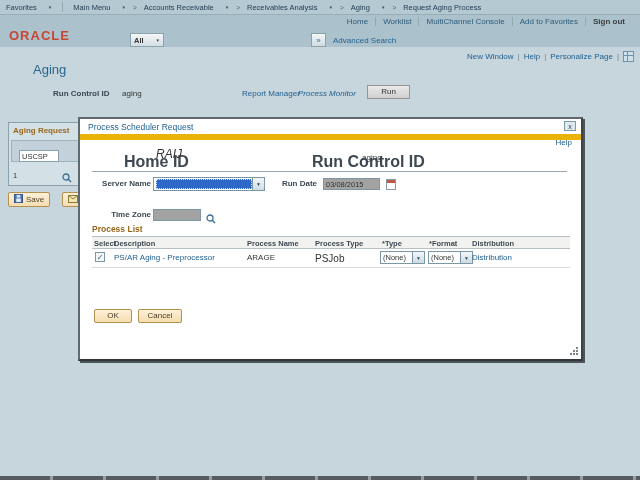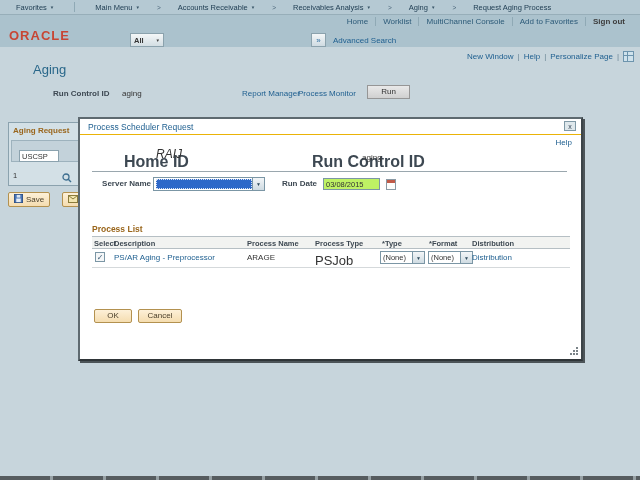--- a/index.html
+++ b/index.html
@@ -1,21 +1,21 @@
 <!DOCTYPE html>
 <html><head>
 <meta charset="utf-8">
 <style>
   html,body{margin:0;padding:0;}
   body{width:640px;height:480px;font-family:"Liberation Sans",sans-serif;background:#c7d5dc;position:relative;overflow:hidden;}
   #screen{position:absolute;inset:0;width:640px;height:480px;}
 
   
   .topbar{position:absolute;top:0;left:0;width:640px;height:14px;background:#b5c9d3;border-bottom:1px solid #97aeb9;display:flex;align-items:center;font-size:7.5px;color:#203e53;}
-  .crumb{padding:0 16px;display:flex;align-items:center;gap:3px;cursor:default;white-space:nowrap;}
+  .crumb{padding:0 6px;display:flex;align-items:center;gap:11px;cursor:default;white-space:nowrap;}
   .crumb .dd{font-size:4.5px;color:#3a5668;}
   .crumb-div{width:1px;height:10px;background:#8fa9b5;margin:0 4px;}
   .crumb-sep{font-size:6.5px;color:#4a6androgen578;color:#4a6578;margin:0 1px;}
 
   
   .band{position:absolute;top:15px;left:0;width:640px;height:32px;background:#abc2cd;}
   .navlinks{position:absolute;top:17px;right:8px;font-size:8px;display:flex;align-items:flex-start;}
   .navlinks .nl{color:#2c5a78;text-decoration:none;padding:0 7px;border-left:1px solid #8fa9b5;cursor:pointer;}
   .navlinks .nl:first-child{border-left:none;}
   .navlinks .signout{font-weight:bold;color:#3d3d3d;}
@@ -34,79 +34,79 @@
   .grid-icon{width:9px;height:9px;border:1px solid #6d94ad;background:#cfe2ec;background-image:linear-gradient(to right,transparent 3px,#6d94ad 3px,#6d94ad 4px,transparent 4px),linear-gradient(to bottom,transparent 3px,#6d94ad 3px,#6d94ad 4px,transparent 4px);cursor:pointer;}
 
   
   .page-title{position:absolute;left:33px;top:62px;font-size:13px;color:#29678a;cursor:default;}
   .runctl-row{position:absolute;left:0;top:87px;width:640px;height:14px;font-size:8px;}
   .lbl{font-weight:bold;color:#3d4852;}
   .link{color:#1d5e8f;cursor:pointer;}
   .rc-label{position:absolute;left:53px;top:2px;}
   .rc-value{position:absolute;left:122px;top:2px;color:#333;}
   .rep-mgr{position:absolute;left:242px;top:2px;}
-  .proc-mon{position:absolute;left:298px;top:2px;}
+  .proc-mon{position:absolute;left:298px;top:2px;font-style:italic;}
   .run-btn{position:absolute;left:367px;top:-2px;width:43px;height:14px;background:linear-gradient(#e9e9e9,#d0d0d0);border:1px solid #969696;font-size:8px;color:#333;text-align:center;line-height:12px;box-sizing:border-box;cursor:pointer;}
 
   
   .aging-box{position:absolute;left:8px;top:122px;width:140px;height:64px;border:1px solid #8ba2ae;background:#d3e0e6;box-sizing:border-box;}
   .aging-box .bx-title{position:absolute;left:4px;top:3px;font-size:8px;font-weight:bold;color:#9a661c;}
   .aging-box .grid-head{position:absolute;left:2px;top:17px;right:2px;height:22px;background:#c3d2da;border:1px solid #9db2bd;box-sizing:border-box;}
   .aging-box .unit-h{position:absolute;left:12px;top:8px;font-size:7.5px;font-weight:bold;color:#1d5e8f;}
   .aging-box .rownum{position:absolute;left:4px;top:48px;font-size:7.5px;color:#333;}
   .aging-box .unit-in{position:absolute;left:10px;top:27px;width:40px;height:12px;border:1px solid #8ba2ae;background:#fff;font-size:7.5px;color:#333;padding:0 2px;box-sizing:border-box;font-family:"Liberation Sans",sans-serif;}
   .aging-box .lookup{position:absolute;left:53px;top:46px;cursor:pointer;}
 
   .toolbtn{position:absolute;height:15px;background:linear-gradient(#fdf0d8,#f5ddb0);border:1px solid #b3914f;border-radius:2px;font-size:8px;color:#4a3f2a;display:flex;align-items:center;gap:3px;padding:0 5px;box-sizing:border-box;cursor:pointer;}
   .save-btn{left:8px;top:192px;}
   .notify-btn{left:62px;top:192px;}
 
   
   .dialog{position:absolute;left:78px;top:117px;width:505px;height:244px;background:#fff;border:2px solid #5e6a70;border-right-color:#3c4448;border-bottom-color:#2f3538;box-shadow:2px 2px 0 rgba(35,40,44,.75);box-sizing:border-box;}
-  .dlg-titlebar{position:absolute;left:0;top:0;right:0;height:15px;border-bottom:1px solid #eab308;background:#fff;}
+  .dlg-titlebar{position:absolute;left:0;top:0;right:0;height:15px;border-bottom:6px solid #eab308;background:#fff;}
   .dlg-title{position:absolute;left:8px;top:3px;font-size:8.5px;color:#1d5e8f;}
   .dlg-close{position:absolute;right:5px;top:2px;width:12px;height:10px;background:#dfe8ec;border:1px solid #8099a6;font-size:7px;color:#345;text-align:center;line-height:9px;cursor:pointer;box-sizing:border-box;}
   .dlg-help{position:absolute;right:9px;top:19px;font-size:8px;color:#1d5e8f;cursor:pointer;}
   .u-label{position:absolute;left:44px;top:34px;}
   .u-value{position:absolute;left:76px;top:28px;font-size:12px;color:#333;font-style:italic;}
   .rcd-label{position:absolute;left:232px;top:34px;}
   .rcd-value{position:absolute;left:282px;top:34px;font-size:8px;color:#333;}
   .dlg-sep{position:absolute;left:12px;right:14px;top:52px;border-top:1px solid #9aa7ae;}
 
   .frow{position:absolute;left:0;width:100%;height:14px;}
   .flabel{position:absolute;left:0;width:71px;text-align:right;font-size:8px;font-weight:bold;color:#3d4852;top:2px;}
   .flabel2{position:absolute;left:195px;width:42px;text-align:right;font-size:8px;font-weight:bold;color:#3d4852;top:2px;}
 
   .combo{position:absolute;top:0;height:14px;border:1px solid #7b96a5;background:#fff;box-sizing:border-box;cursor:pointer;}
   .combo .val{position:absolute;left:2px;top:1px;right:12px;bottom:1px;font-size:7.5px;color:#333;line-height:10px;overflow:hidden;}
   .combo .val.sel{background:#2d68c9;outline:1px dotted #d8e4f4;outline-offset:-1px;}
   .combo .arrow{position:absolute;right:0;top:0;bottom:0;width:11px;background:linear-gradient(#f3f6f8,#cfdbe2);border-left:1px solid #7b96a5;font-size:5px;color:#2f4b5e;text-align:center;line-height:12px;}
   .srv-combo{left:73px;width:112px;}
   .rec-combo{left:73px;width:112px;}
 
-  .tin{position:absolute;top:1px;height:12px;border:1px solid #7b96a5;background:#bef264;font-size:7.5px;color:#333;padding:0 2px;box-sizing:border-box;font-family:"Liberation Sans",sans-serif;}
+  .tin{position:absolute;top:1px;height:12px;border:1px solid #7b96a5;background:#a3a3a3;font-size:7.5px;color:#333;padding:0 2px;box-sizing:border-box;font-family:"Liberation Sans",sans-serif;}
   .date-in,.time-in{left:243px;width:57px;}
   .tz-in{left:73px;width:48px;}
 
   .cal{position:absolute;left:306px;top:2px;width:10px;height:11px;border:1px solid #8a9aa5;background:#fdfdfb;box-sizing:border-box;cursor:pointer;}
   .cal i{position:absolute;left:0;top:0;right:0;height:3px;background:#c05a48;}
   .lookup2{position:absolute;left:126px;top:2px;cursor:pointer;}
 
   .reset-btn{position:absolute;left:307px;top:0px;width:119px;height:15px;background:linear-gradient(#fdf0d8,#f5ddb0);border:1px solid #b3914f;border-radius:2px;font-size:7.5px;color:#4a3f2a;text-align:center;line-height:13px;box-sizing:border-box;cursor:pointer;}
 
   .pl-title{position:absolute;left:12px;top:105px;font-size:8.5px;font-weight:bold;color:#9a661c;}
   .pl-head{position:absolute;left:12px;right:11px;top:117px;height:13px;background:#f2f3f1;border-top:1px solid #b6bfc4;border-bottom:1px solid #b6bfc4;box-sizing:border-box;}
   .pl-head span{position:absolute;top:2px;font-size:7.5px;font-weight:bold;color:#3d4852;white-space:nowrap;}
   .h-select{left:2px;} .h-desc{left:22px;} .h-pname{left:155px;} .h-ptype{left:223px;} .h-type{left:290px;} .h-format{left:337px;} .h-dist{left:380px;}
 
   .pl-row{position:absolute;left:12px;right:11px;top:130px;height:18px;border-bottom:1px solid #d5d9db;}
   .cb{position:absolute;left:3px;top:3px;width:10px;height:10px;border:1px solid #7b96a5;background:#f4f6f7;font-size:8px;color:#3c5a74;text-align:center;line-height:10px;cursor:pointer;box-sizing:border-box;}
   .r-desc{position:absolute;left:22px;top:4px;font-size:8px;color:#1d5e8f;cursor:pointer;}
   .r-pname{position:absolute;left:155px;top:4px;font-size:8px;color:#333;}
-  .r-ptype{position:absolute;left:223px;top:4px;font-size:13px;color:#333;}
+  .r-ptype{position:absolute;left:223px;top:4px;font-size:10px;color:#333;}
   .type-combo{left:288px;top:2px;width:45px;height:13px;}
   .fmt-combo{left:336px;top:2px;width:45px;height:13px;}
   .r-dist{position:absolute;left:380px;top:4px;font-size:8px;color:#1d5e8f;cursor:pointer;}
 
   .ok-btn{position:absolute;left:14px;top:190px;width:38px;height:14px;}
   .cancel-btn{position:absolute;left:58px;top:190px;width:44px;height:14px;}
   .dlg-btn{background:linear-gradient(#fdf0d8,#f5ddb0);border:1px solid #b3914f;border-radius:2px;font-size:8px;color:#4a3f2a;text-align:center;line-height:12px;box-sizing:border-box;cursor:pointer;}
 
   .resize{position:absolute;right:3px;bottom:3px;width:9px;height:9px;cursor:nwse-resize;}
   .resize i{position:absolute;right:0;top:0;width:2px;height:2px;background:#7a8388;box-shadow:-3px 3px 0 #7a8388,0 3px 0 #7a8388,-6px 6px 0 #7a8388,-3px 6px 0 #7a8388,0 6px 0 #7a8388;}
@@ -240,20 +240,30 @@
         <span class="arrow">▼</span>
       </div>
       <span class="flabel2">Run Date</span>
       <input class="tin date-in" value="03/08/2015" style="">
       <span class="cal">
           <i></i>
         </span>
     </div>
 
 
+    <div class="frow" style="top:89px;">
+      <span class="flabel">Time Zone</span>
+      <input class="tin tz-in" style="">
+      <span class="lookup2">
+        <svg width="10" height="10" viewBox="0 0 10 10">
+            <circle cx="4" cy="4" r="3" fill="none" stroke="#3d6e8f" stroke-width="1.3"></circle>
+            <line x1="6.3" y1="6.3" x2="9" y2="9" stroke="#3d6e8f" stroke-width="1.4"></line>
+          </svg>
+      </span>
+    </div>
 
     <div class="pl-title">Process List</div>
     <div class="pl-head">
       <span class="h-select">Select</span>
       <span class="h-desc">Description</span>
       <span class="h-pname">Process Name</span>
       <span class="h-ptype">Process Type</span>
       <span class="h-type">*Type</span>
       <span class="h-format">*Format</span>
       <span class="h-dist">Distribution</span>

